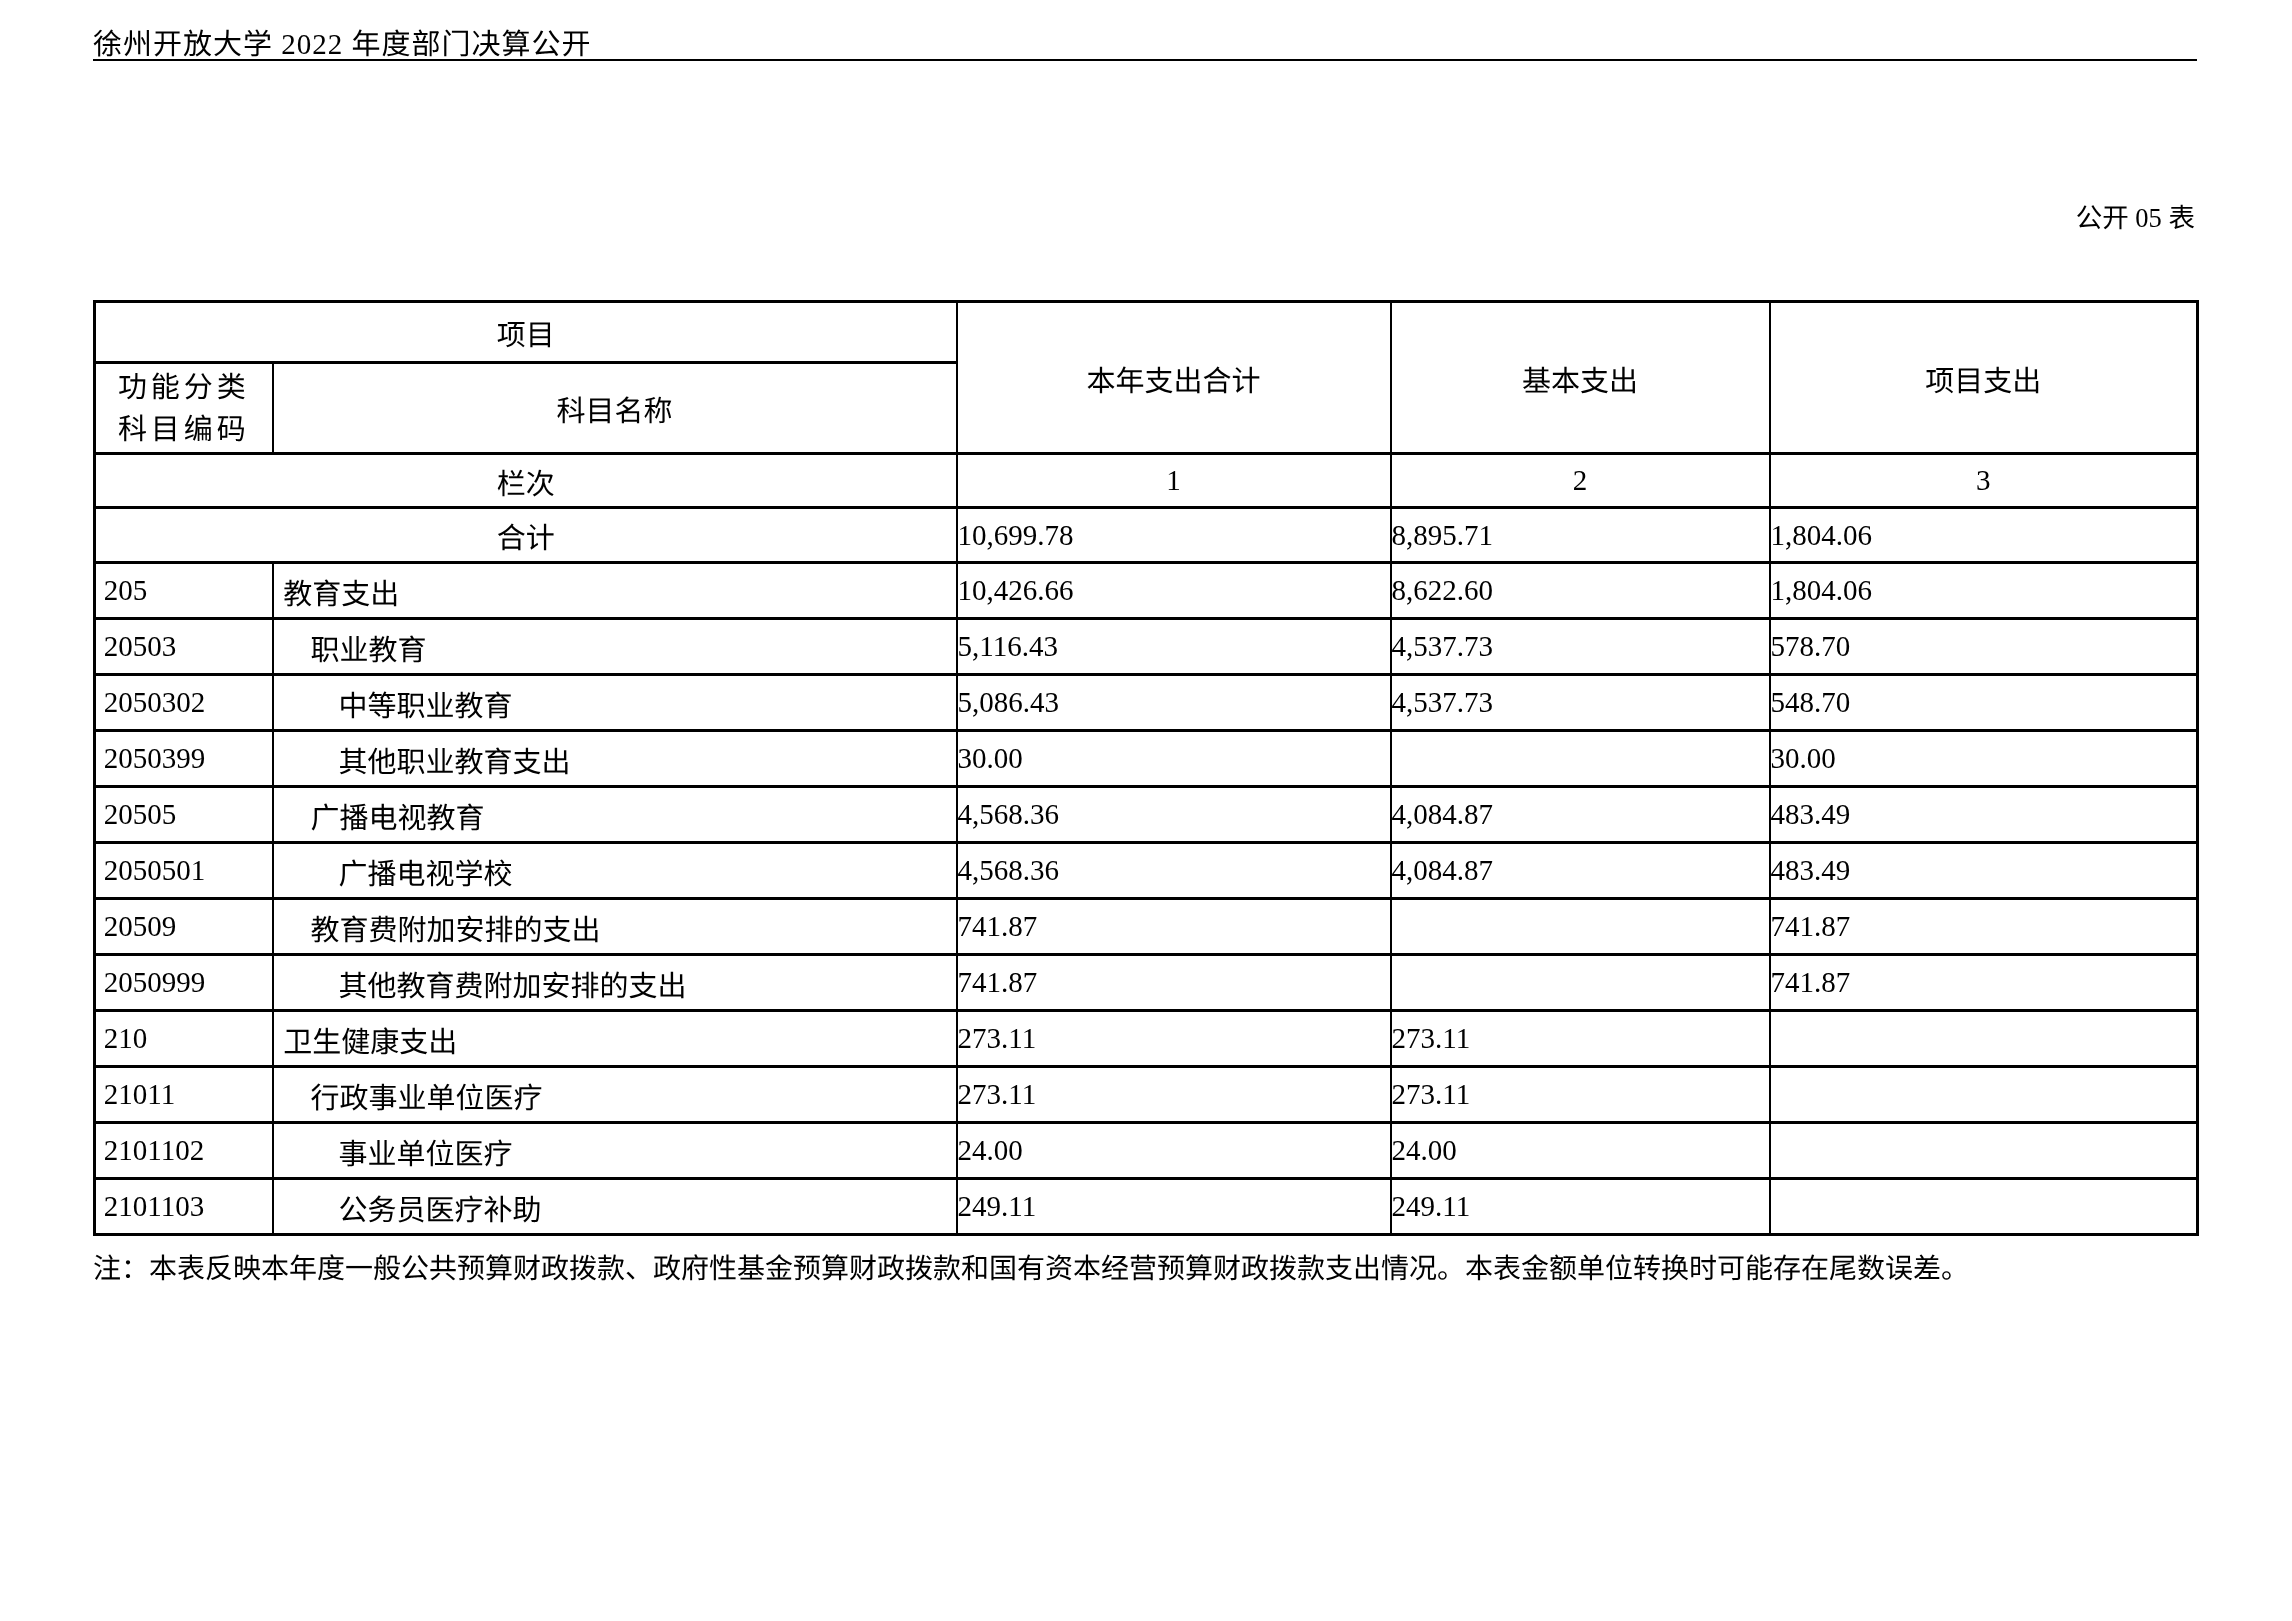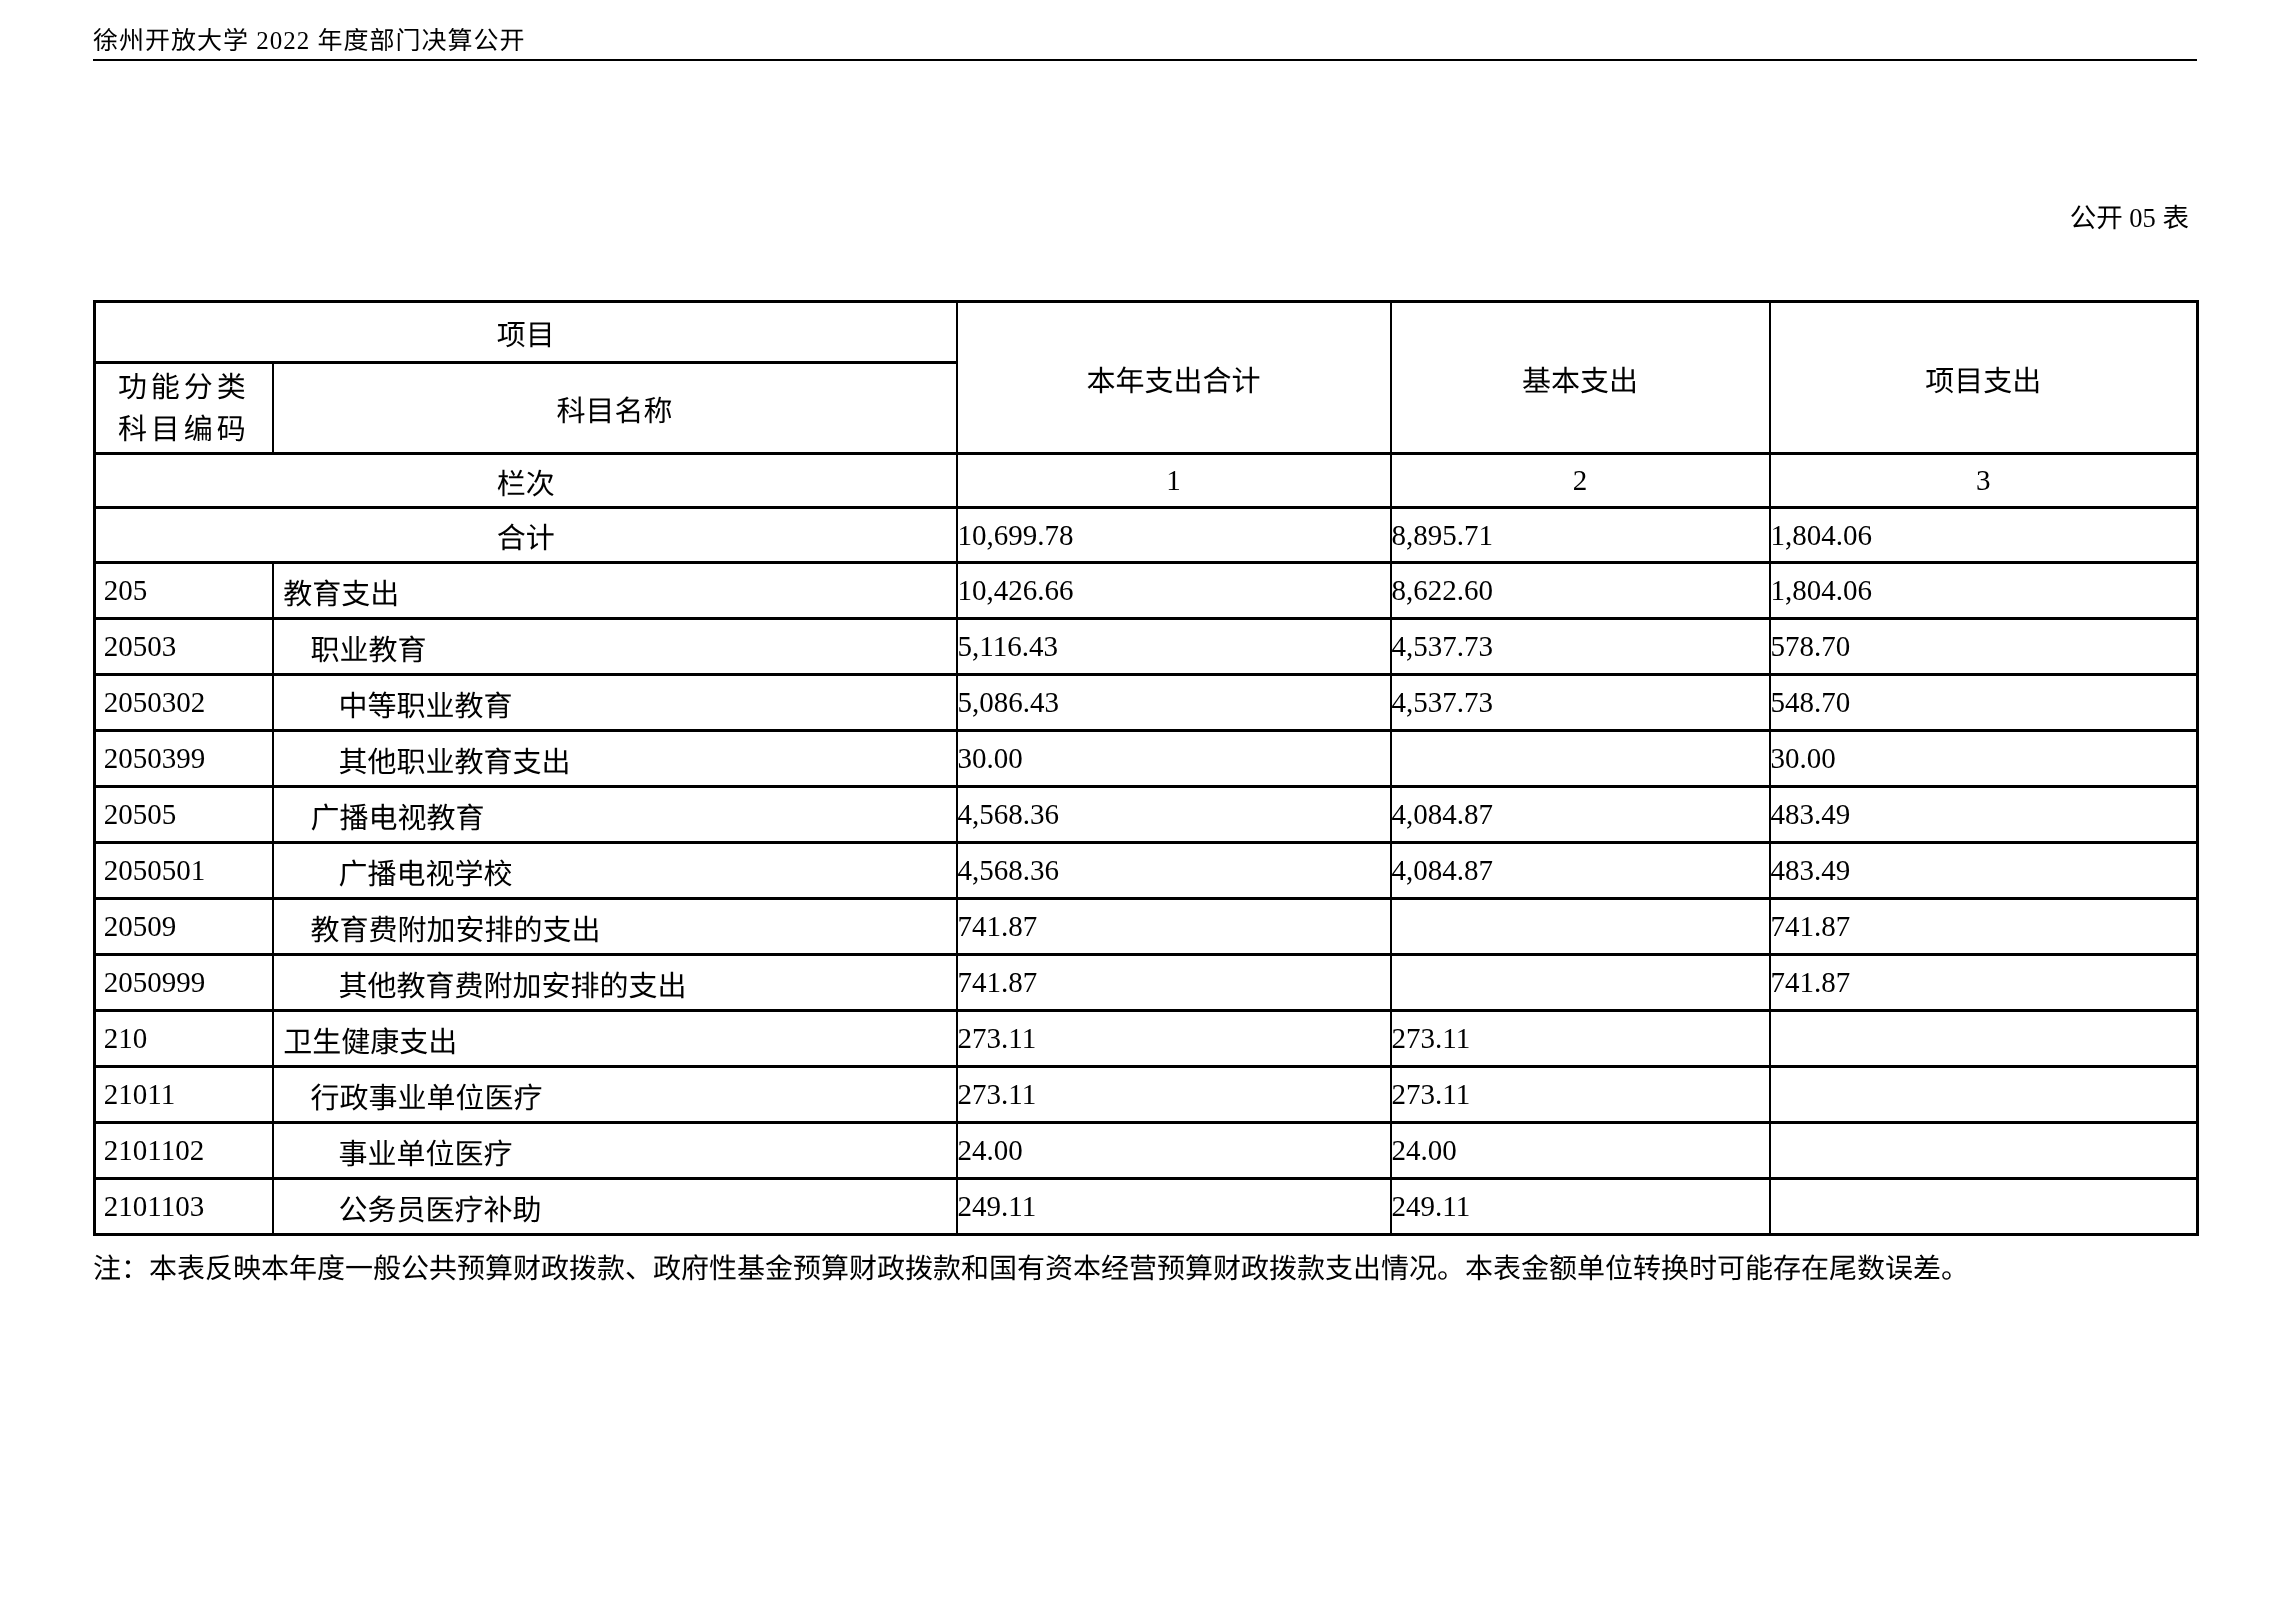--- a/index.html
+++ b/index.html
@@ -13,35 +13,35 @@
   }
   .content {
     position: absolute;
     left: 93px; top: 0;
     width: 2104px; height: 1621px;
   }
   
   .doc-header {
     position: absolute; left: 0; top: 19.6px;
     width: 100%; height: 41px;
-    font-size: 25px;
+    font-size: 29px;
     letter-spacing: 1px;
     border-bottom: 2.9px solid #000;
   }
   
   .doc-title {
     position: absolute; left: 0; top: 110px;
     width: 100%;
     text-align: center;
     font-size: 44px;
     font-weight: bold;
     letter-spacing: 2px;
   }
   .table-number {
-    position: absolute; right: 8px; top: 196px;
+    position: absolute; right: 2px; top: 196px;
     font-size: 26.5px;
   }
   .meta-row {
     position: absolute; left: 0; top: 249px;
     width: 100%;
     display: flex;
     justify-content: space-between;
     font-size: 26.5px;
   }
   

